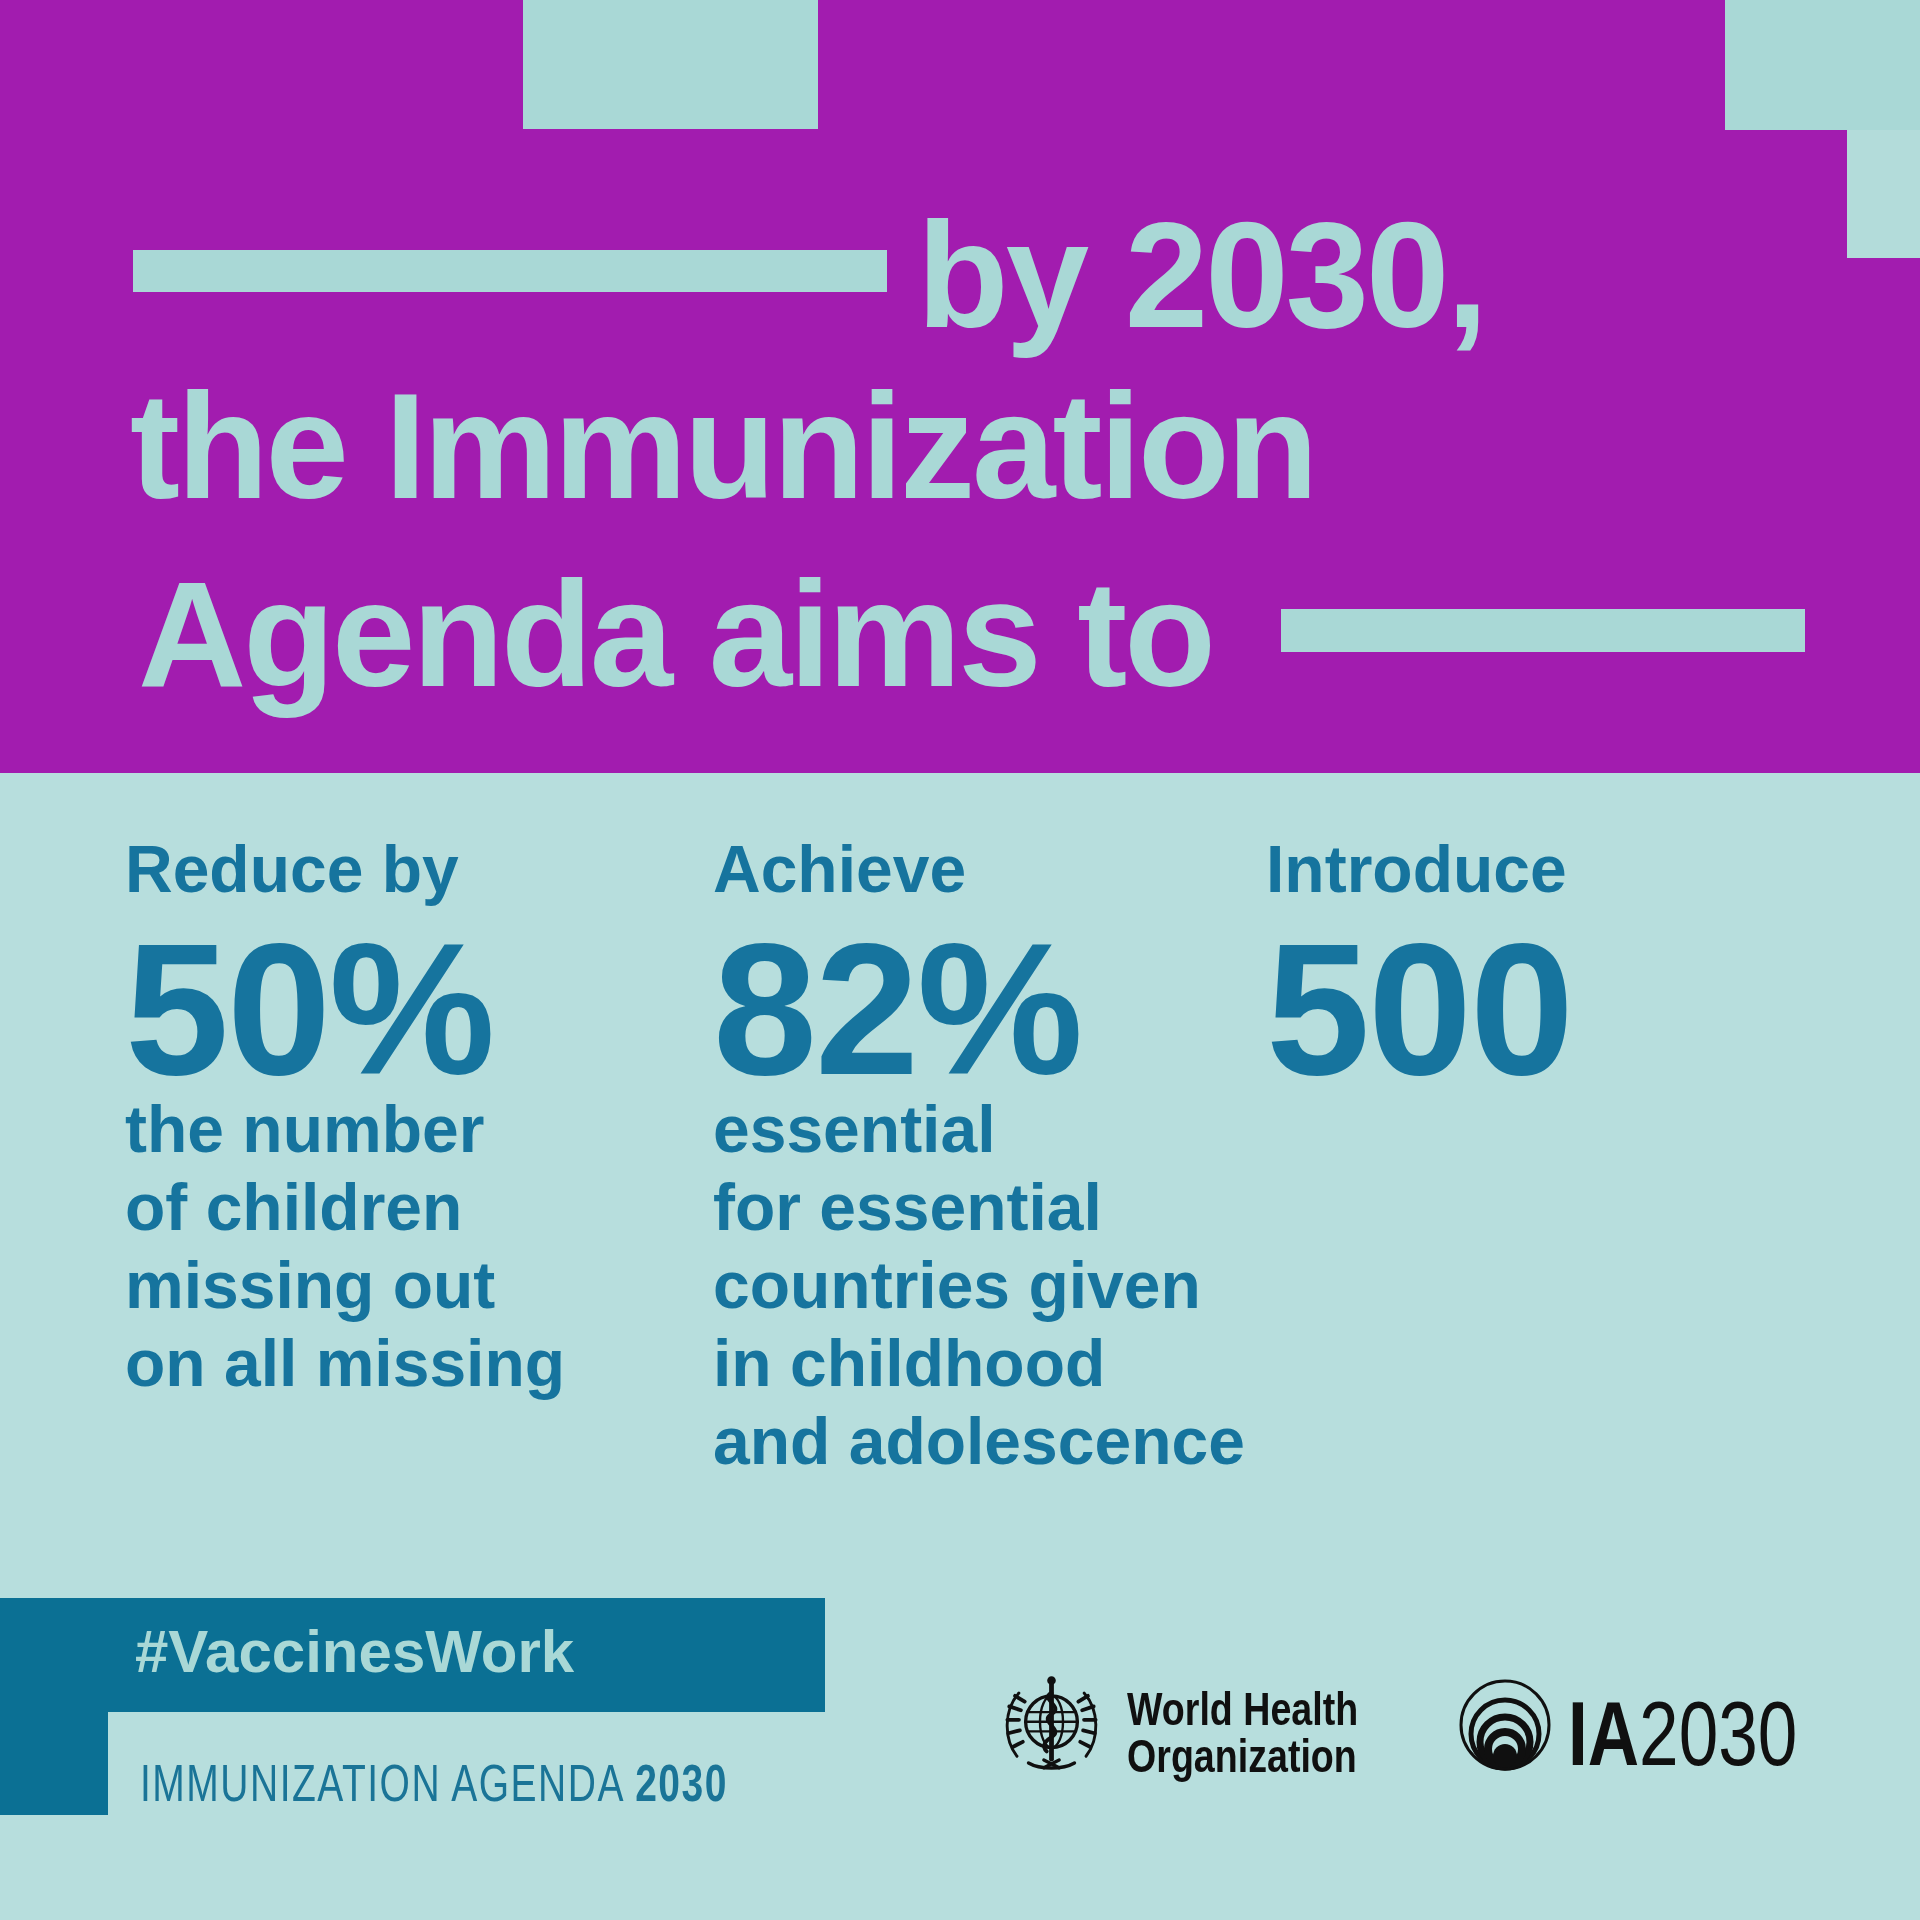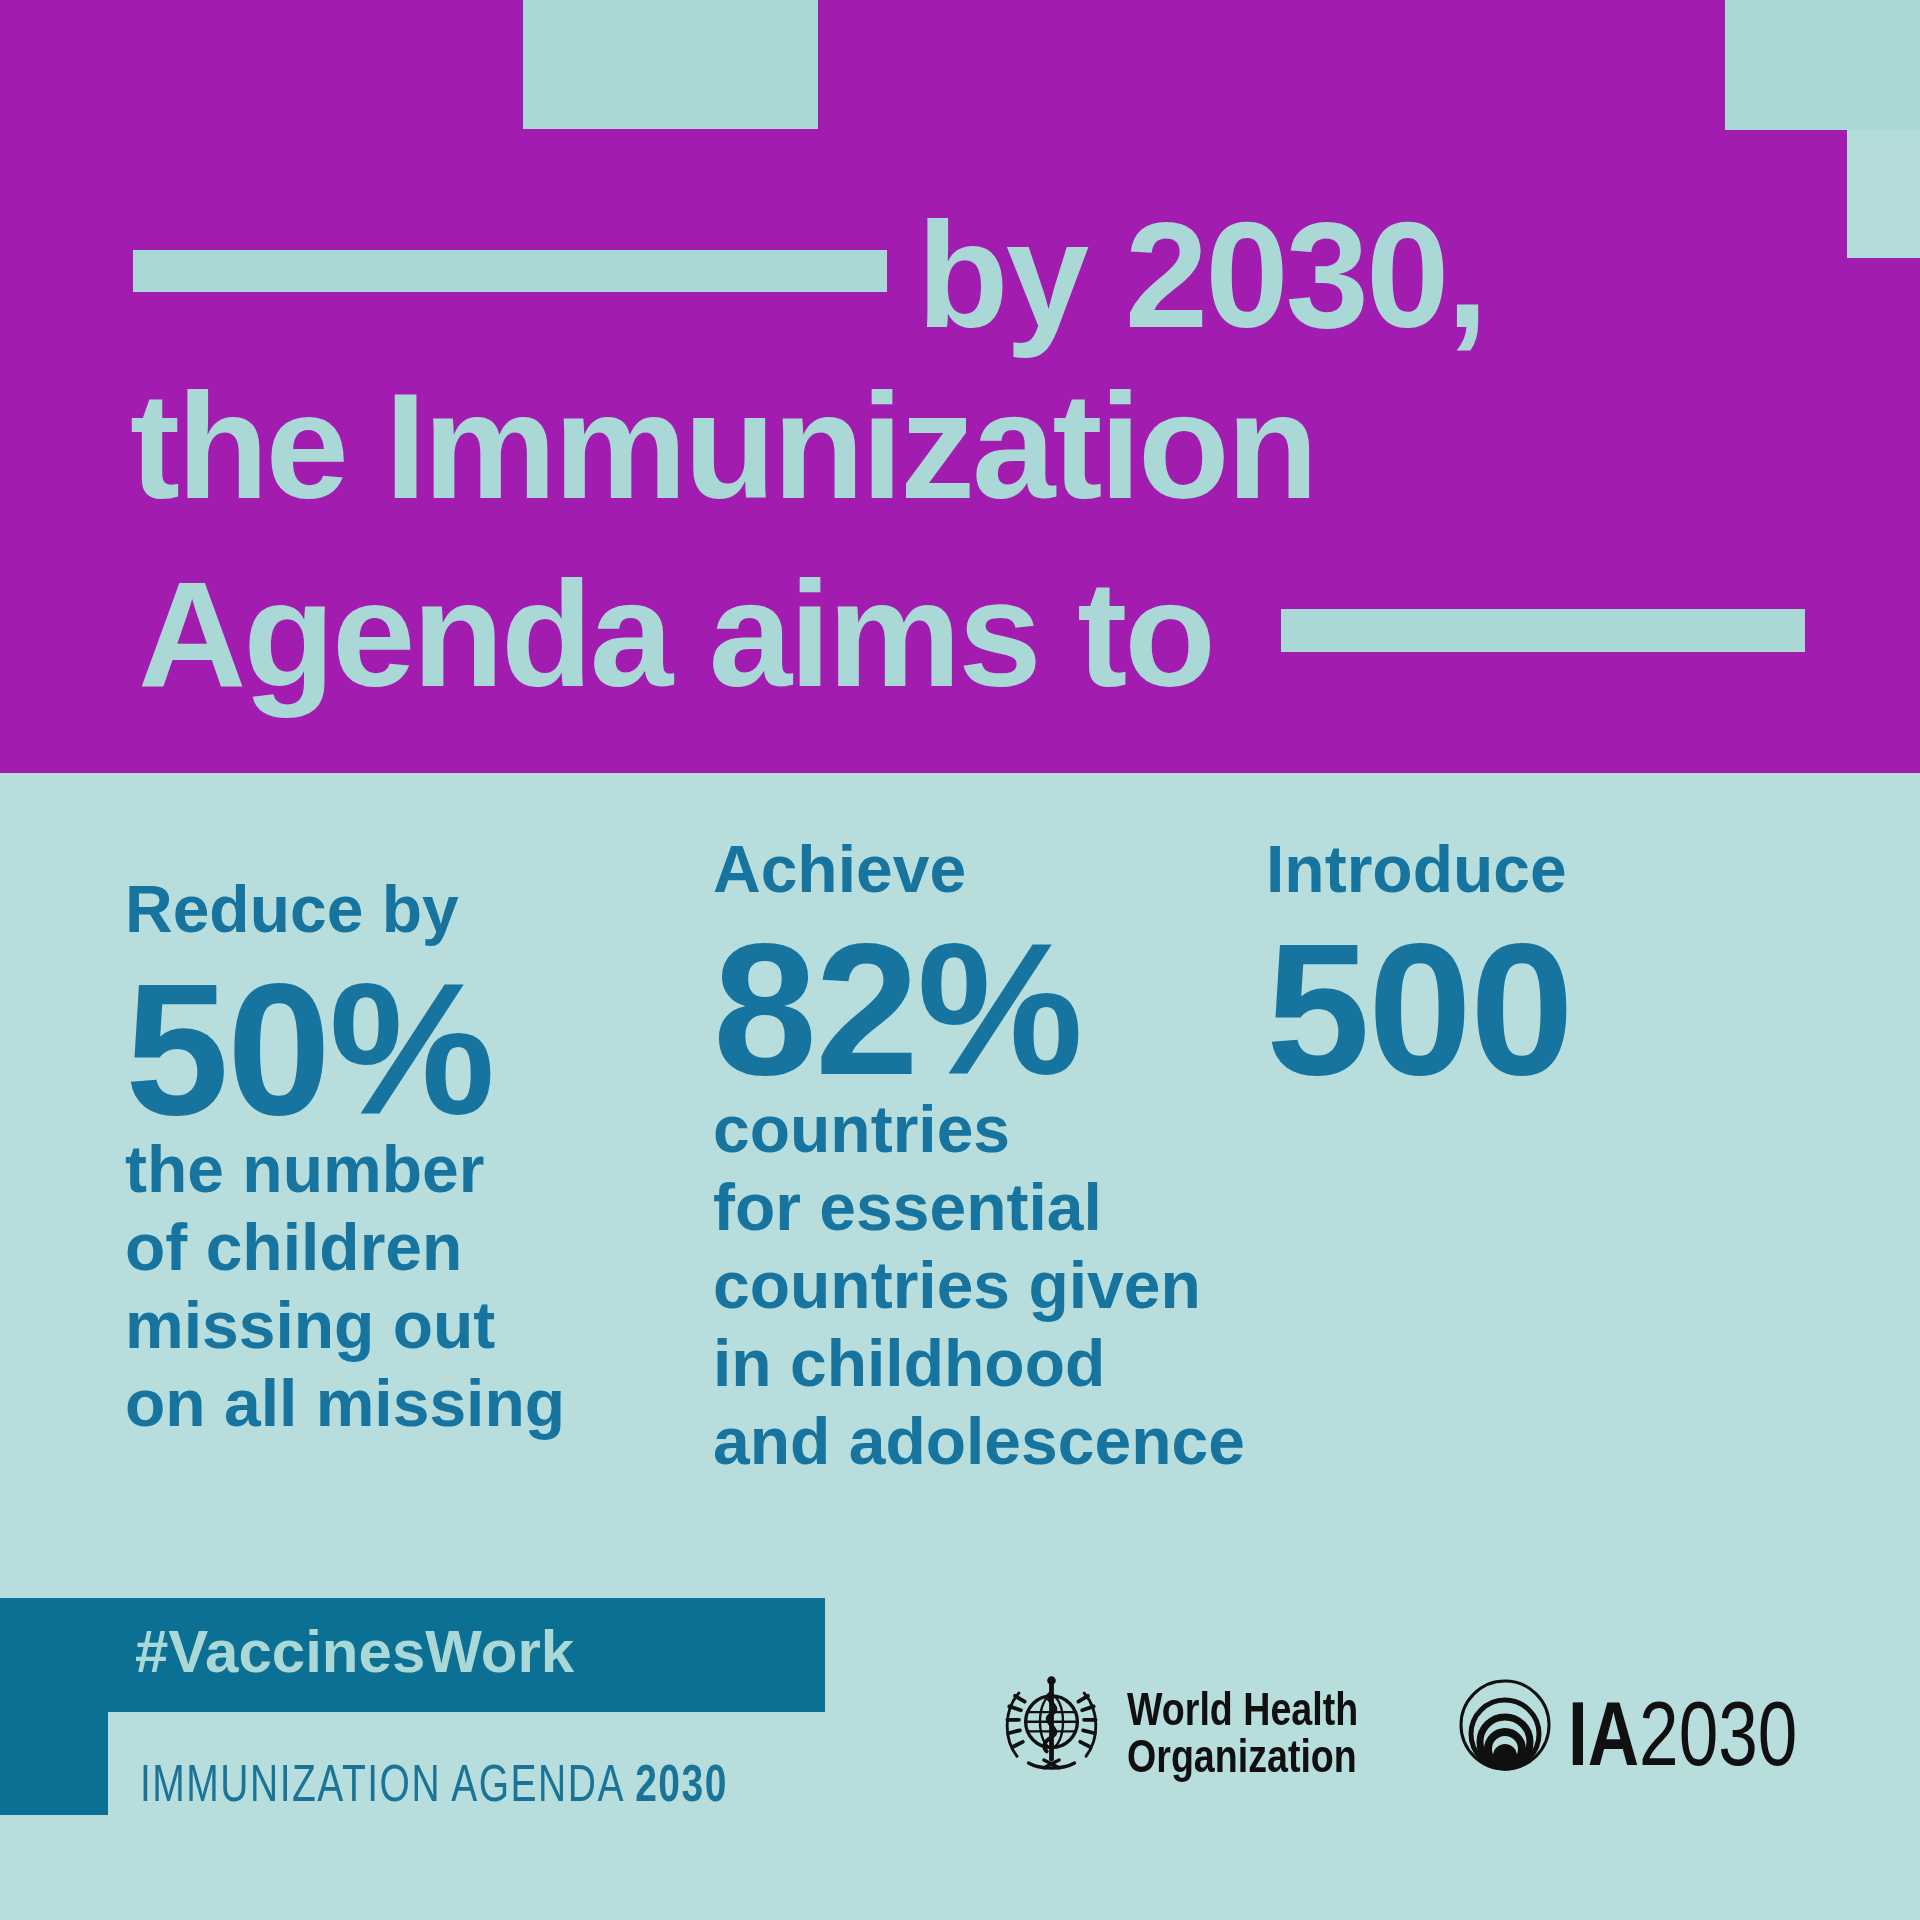--- a/index.html
+++ b/index.html
@@ -18,21 +18,21 @@
   .bar-right{left:1281px;top:609px;width:524px;height:43px;}
   .title-line{
     position:absolute;color:#a9d8d6;font-weight:800;font-size:150px;line-height:1;
     letter-spacing:-3px;white-space:nowrap;
   }
   .t1{left:917px;top:200px;}
   .t2{left:130px;top:371px;}
   .t3{left:138px;top:559px;}
   
   .goal{position:absolute;top:830px;color:#16749e;white-space:nowrap;}
-  .goal.g1{left:125px;margin-top:40px;}
+  .goal.g1{left:125px;}
   .goal.g2{left:713px;}
   .goal.g3{left:1266px;}
   .goal-action{font-size:66px;line-height:78px;font-weight:800;}
   .goal-stat{font-size:187px;line-height:187px;font-weight:800;margin-top:8px;letter-spacing:-2px;}
   .goal-desc{margin-top:-13px;}
   .goal-desc div{font-size:66px;line-height:78px;font-weight:800;}
   
   .vw-banner{position:absolute;left:0;top:1598px;width:825px;height:114px;background:#0b7094;}
   .vw-tail{position:absolute;left:0;top:1598px;width:108px;height:217px;background:#0b7094;}
   .vw-text{
@@ -86,21 +86,21 @@
       <div>of children</div>
       <div>missing out</div>
       <div>on all missing</div>
     </div>
   </div>
 
   <div class="goal g2">
     <div class="goal-action">Achieve</div>
     <div class="goal-stat">82%</div>
     <div class="goal-desc">
-      <div>countries</div>
+      <div>essential</div>
       <div>for essential</div>
       <div>countries given</div>
       <div>in childhood</div>
       <div>and adolescence</div>
     </div>
   </div>
 
   <div class="goal g3">
     <div class="goal-action">Introduce</div>
     <div class="goal-stat">500</div>

